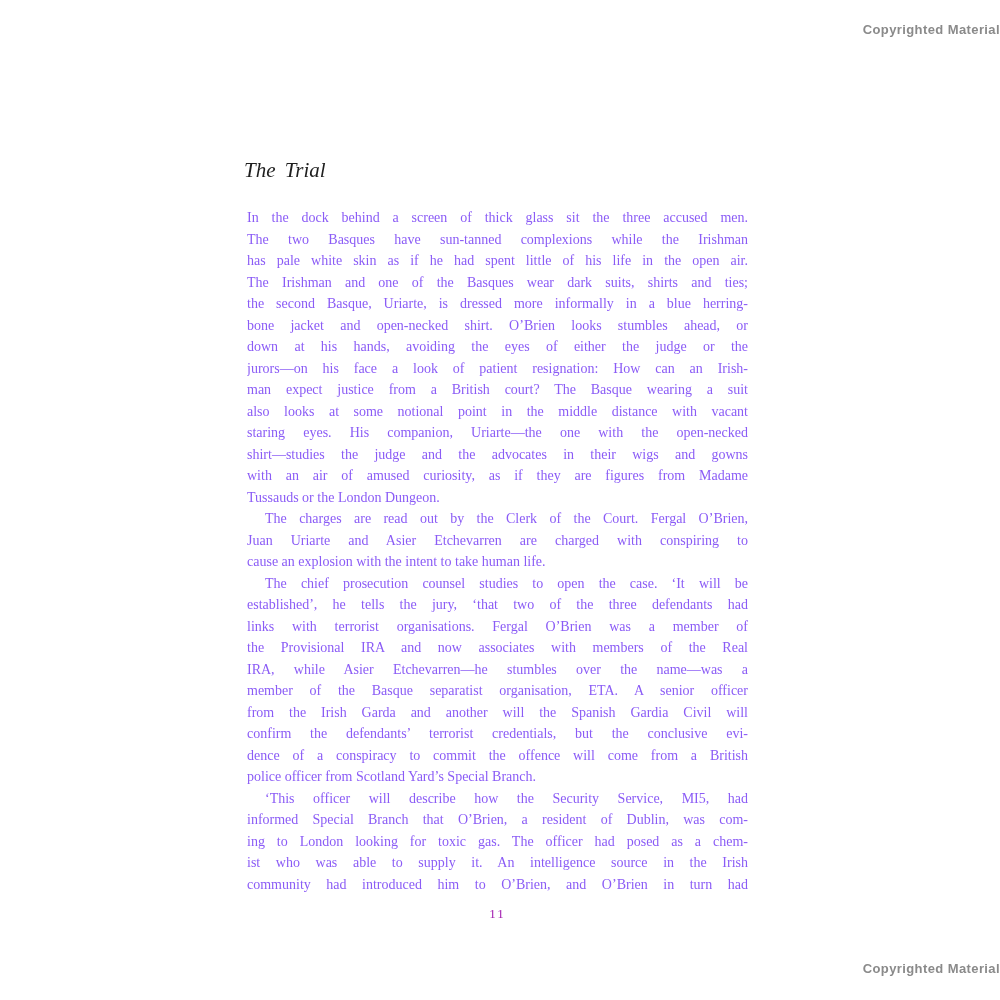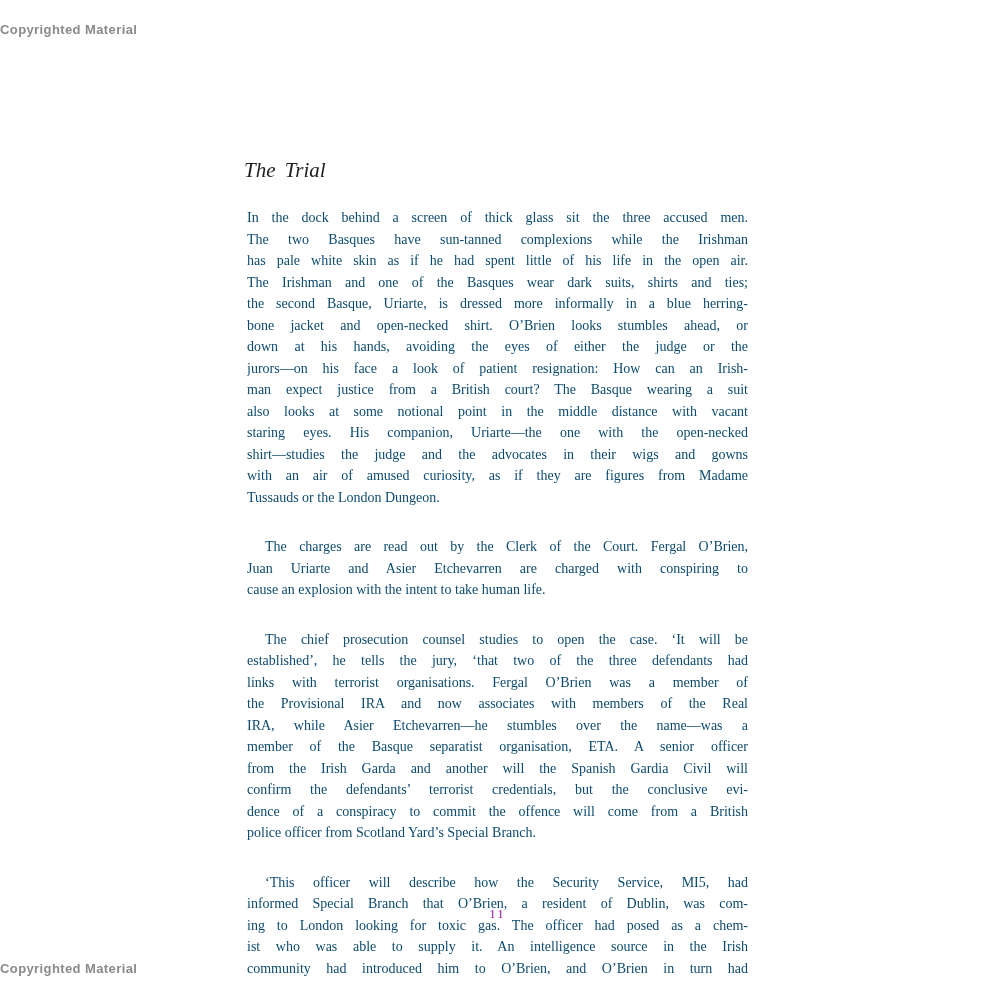--- a/index.html
+++ b/index.html
@@ -11,21 +11,21 @@
     position: relative;
     width: 1000px;
     height: 1000px;
     background: #ffffff;
     overflow: hidden;
   }
   .copyright {
     position: absolute;
     left: 0;
     width: 1000px;
-    text-align: left;
+    text-align: right;
     font-family: "Liberation Sans", sans-serif;
     font-size: 13px;
     font-weight: bold;
     letter-spacing: 0.4px;
     color: #8a8a8a;
   }
   .copyright.top { top: 22px; }
   .copyright.bottom { top: 961px; }
   .chapter-title {
     position: absolute;
@@ -38,30 +38,30 @@
     word-spacing: 4px;
   }
   .body-text {
     position: absolute;
     left: 247px;
     top: 207px;
     width: 501px;
     font-family: "Liberation Serif", serif;
     font-size: 14px;
     line-height: 21.5px;
-    color: #0c4a6e;
+    color: #8b5cf6;
   }
   .line {
     height: 21.5px;
     overflow: hidden;
     text-align: justify;
     text-align-last: justify;
   }
   .line.short { text-align-last: left; }
-  .line.indent { text-indent: 18px; margin-top: 28px; }
+  .line.indent { text-indent: 18px; }
   .page-number {
     position: absolute;
     left: 247px;
     top: 906px;
     width: 501px;
     text-align: center;
     font-family: "Liberation Serif", serif;
     font-size: 13px;
     letter-spacing: 2px;
     color: #a21caf;

